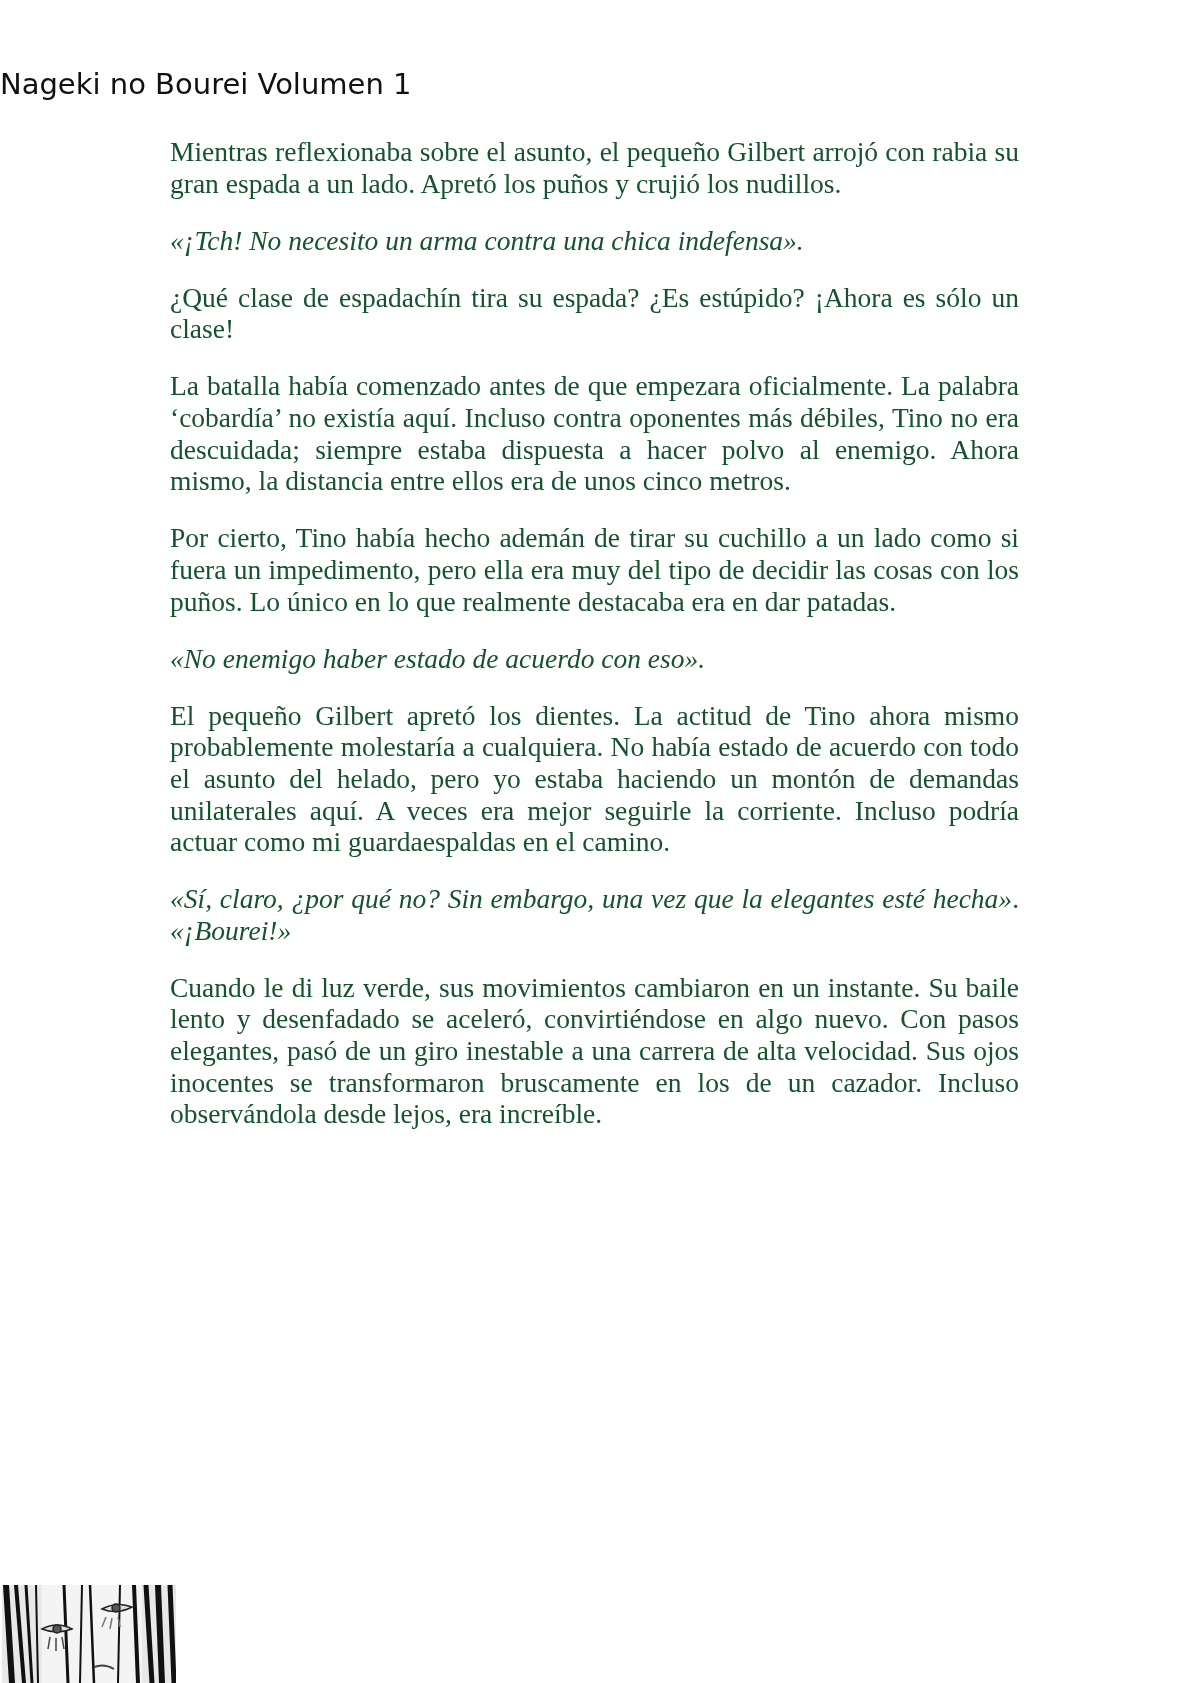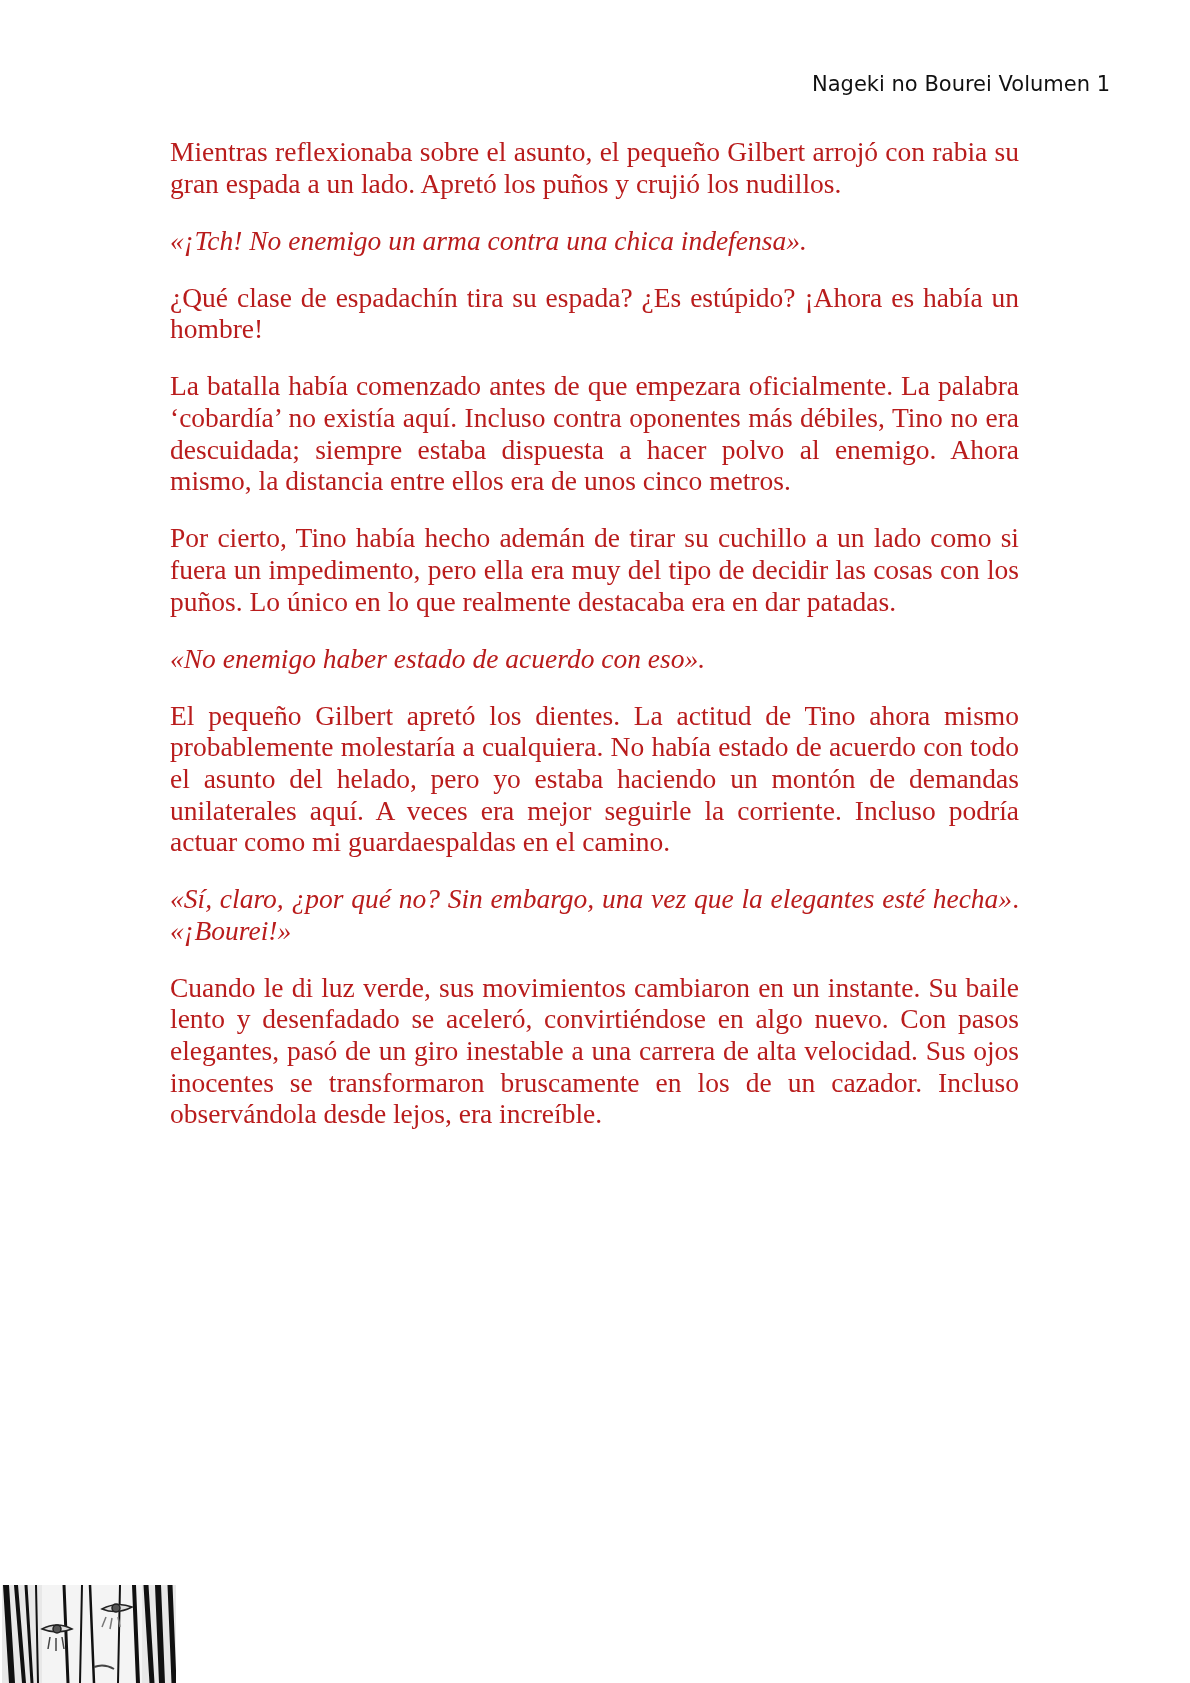--- a/index.html
+++ b/index.html
@@ -1,49 +1,49 @@
 <!DOCTYPE html>
 <html><head>
 <meta charset="utf-8">
 <style>
   html, body { margin: 0; padding: 0; background: #ffffff; }
   body { width: 1190px; height: 1683px; position: relative; overflow: hidden; }
   .header {
     position: absolute; top: 68px; left: 0; width: 1110px;
-    text-align: right;
+    text-align: left;
     font-family: "DejaVu Sans", "Liberation Sans", sans-serif;
-    font-size: 21px; line-height: 32px; color: #111;
+    font-size: 29px; line-height: 32px; color: #111;
   }
   .header div { white-space: nowrap; }
   .body-text {
     position: absolute; top: 136px; left: 170px; width: 849px;
     font-family: "Liberation Serif", "DejaVu Serif", serif;
-    font-size: 27.5px; line-height: 31.6px; color: #b91c1c;
+    font-size: 27.5px; line-height: 31.6px; color: #14532d;
     text-align: justify;
   }
   .body-text p { margin: 0 0 25.5px 0; }
   .body-text p.it { font-style: italic; }
   .body-text p.it .up { font-style: normal; }
   .body-text em { font-style: italic; }
   .corner-image {
     position: absolute; left: 2px; top: 1585px; width: 174px; height: 98px;
     overflow: hidden; background: #ddd;
   }
 </style>
 </head>
 <body>
 
 <div class="header">
   <div>Nageki no Bourei Volumen 1</div>
 </div>
 
 <div class="body-text">
   <p>Mientras reflexionaba sobre el asunto, el pequeño Gilbert arrojó con rabia su gran espada a un lado. Apretó los puños y crujió los nudillos.</p>
-  <p class="it">«¡Tch! No enemigo un arma contra una chica indefensa».</p>
-  <p>¿Qué clase de espadachín tira su espada? ¿Es estúpido? ¡Ahora es había un hombre!</p>
+  <p class="it">«¡Tch! No necesito un arma contra una chica indefensa».</p>
+  <p>¿Qué clase de espadachín tira su espada? ¿Es estúpido? ¡Ahora es sólo un clase!</p>
   <p>La batalla había comenzado antes de que empezara oficialmente. La palabra ‘cobardía’ no existía aquí. Incluso contra oponentes más débiles, Tino no era descuidada; siempre estaba dispuesta a hacer polvo al enemigo. Ahora mismo, la distancia entre ellos era de unos cinco metros.</p>
   <p>Por cierto, Tino había hecho ademán de tirar su cuchillo a un lado como si fuera un impedimento, pero ella era muy del tipo de decidir las cosas con los puños. Lo único en lo que realmente destacaba era en dar patadas.</p>
   <p class="it">«No enemigo haber estado de acuerdo con eso».</p>
   <p>El pequeño Gilbert apretó los dientes. La actitud de Tino ahora mismo probablemente molestaría a cualquiera. No había estado de acuerdo con todo el asunto del helado, pero yo estaba haciendo un montón de demandas unilaterales aquí. A veces era mejor seguirle la corriente. Incluso podría actuar como mi guardaespaldas en el camino.</p>
   <p class="it"><span>«Sí, claro, ¿por qué no? Sin embargo, una vez que la elegantes esté hecha»</span><span class="up">. </span><span>«¡Bourei!»</span></p>
   <p>Cuando le di luz verde, sus movimientos cambiaron en un instante. Su baile lento y desenfadado se aceleró, convirtiéndose en algo nuevo. Con pasos elegantes, pasó de un giro inestable a una carrera de alta velocidad. Sus ojos inocentes se transformaron bruscamente en los de un cazador. Incluso observándola desde lejos, era increíble.</p>
 </div>
 
 <div class="corner-image">
   <svg width="174" height="98" viewBox="0 0 174 98">

